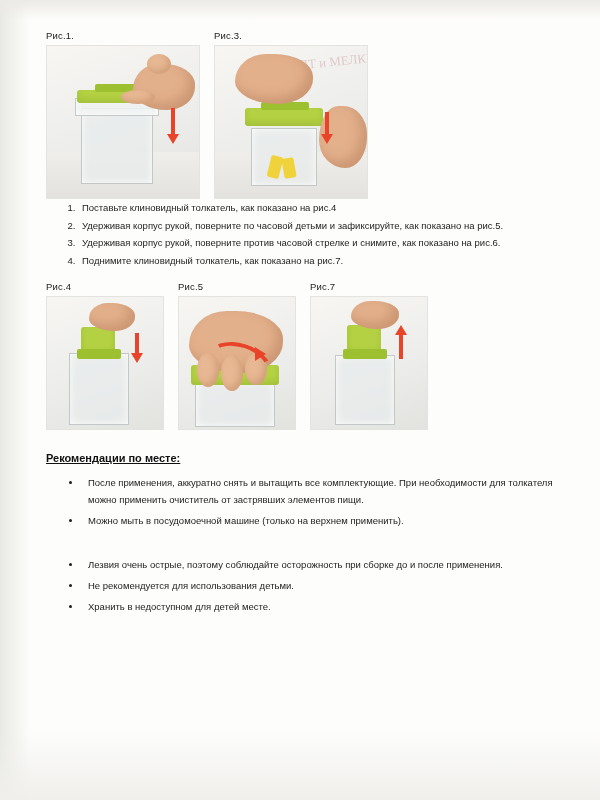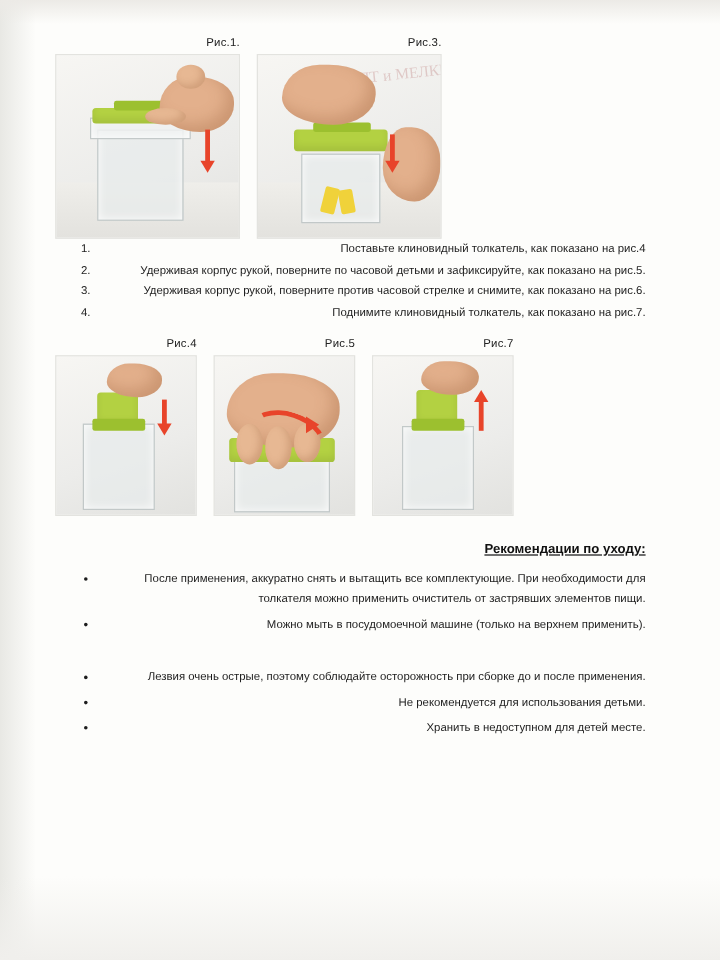--- a/index.html
+++ b/index.html
@@ -38,22 +38,21 @@
   }
   .scan-edge-bottom {
     position: absolute;
     left: 0; bottom: 0;
     width: 600px; height: 70px;
     background: linear-gradient(to top, #f0efec, rgba(255,255,255,0));
     pointer-events: none;
   }
   .content {
     position: relative;
-    padding: 30px 62px 0 46px;
-    text-align: right;
+    padding: 30px 22px 0 46px;
   }
 
   
   .fig-row {
     display: flex;
     gap: 14px;
   }
   .fig {
     position: relative;
   }
@@ -283,21 +282,21 @@
           <div class="box" style="left:24px; top:58px; width:58px; height:68px;"></div>
           <div class="greentop" style="left:36px; top:28px; width:34px; height:30px;"></div>
           <div class="green-dark" style="left:32px; top:52px; width:44px; height:10px;"></div>
           <div class="hand" style="left:40px; top:4px; width:48px; height:28px;"></div>
           <div class="arrow" style="left:88px; top:38px; width:4px; height:24px;"></div>
           <div class="arrow-head arrow-up-head" style="left:84px; top:28px;"></div>
         </div>
       </div>
     </div>
 
-    <h2 class="section underline" style="margin-top:22px;">Рекомендации по уходу:</h2>
+    <h2 class="section underline" style="margin-top:22px;">Рекомендации по месте:</h2>
     <ul class="bullets">
       <li>После применения, аккуратно снять и вытащить все комплектующие. При необходимости для толкателя можно применить очиститель от застрявших элементов пищи.</li>
       <li>Можно мыть в посудомоечной машине (только на верхнем применить).</li>
     </ul>
 
     <div class="spacer-md"></div>
 
     <ul class="bullets">
       <li>Лезвия очень острые, поэтому соблюдайте осторожность при сборке до и после применения.</li>
       <li>Не рекомендуется для использования детьми.</li>

